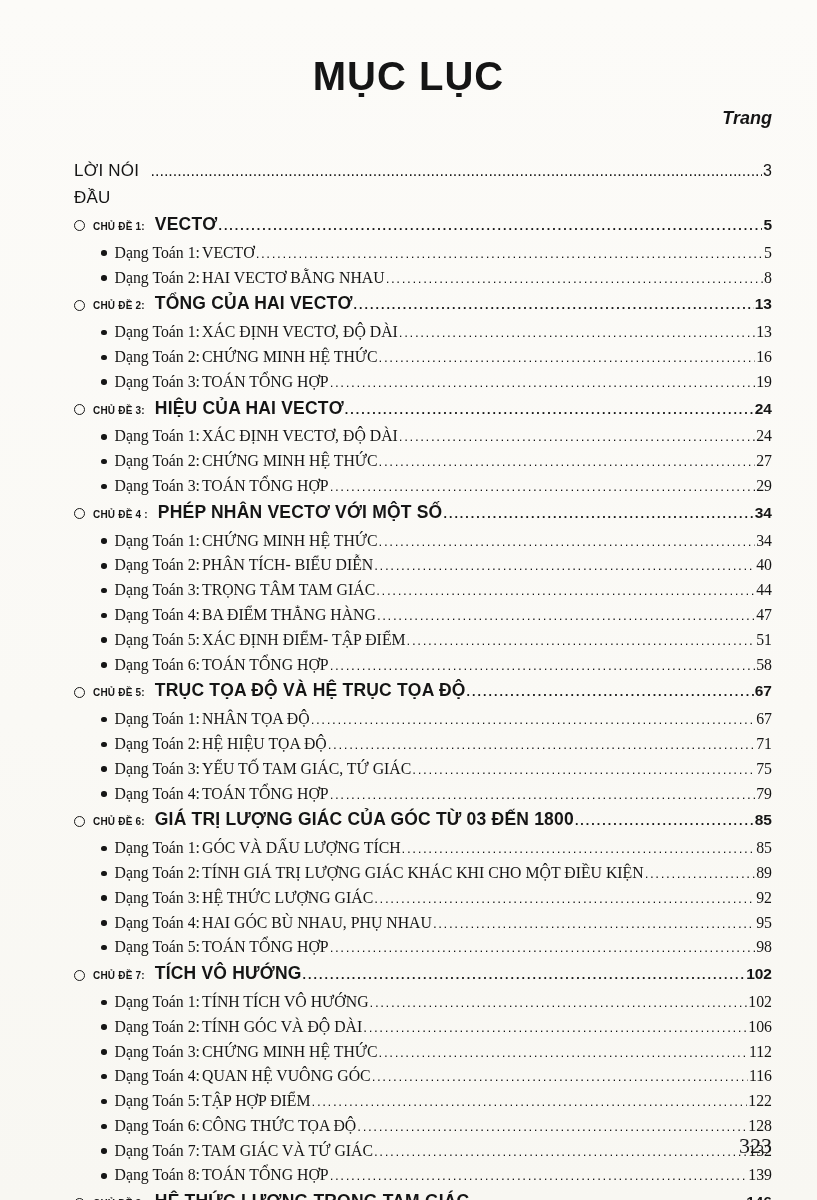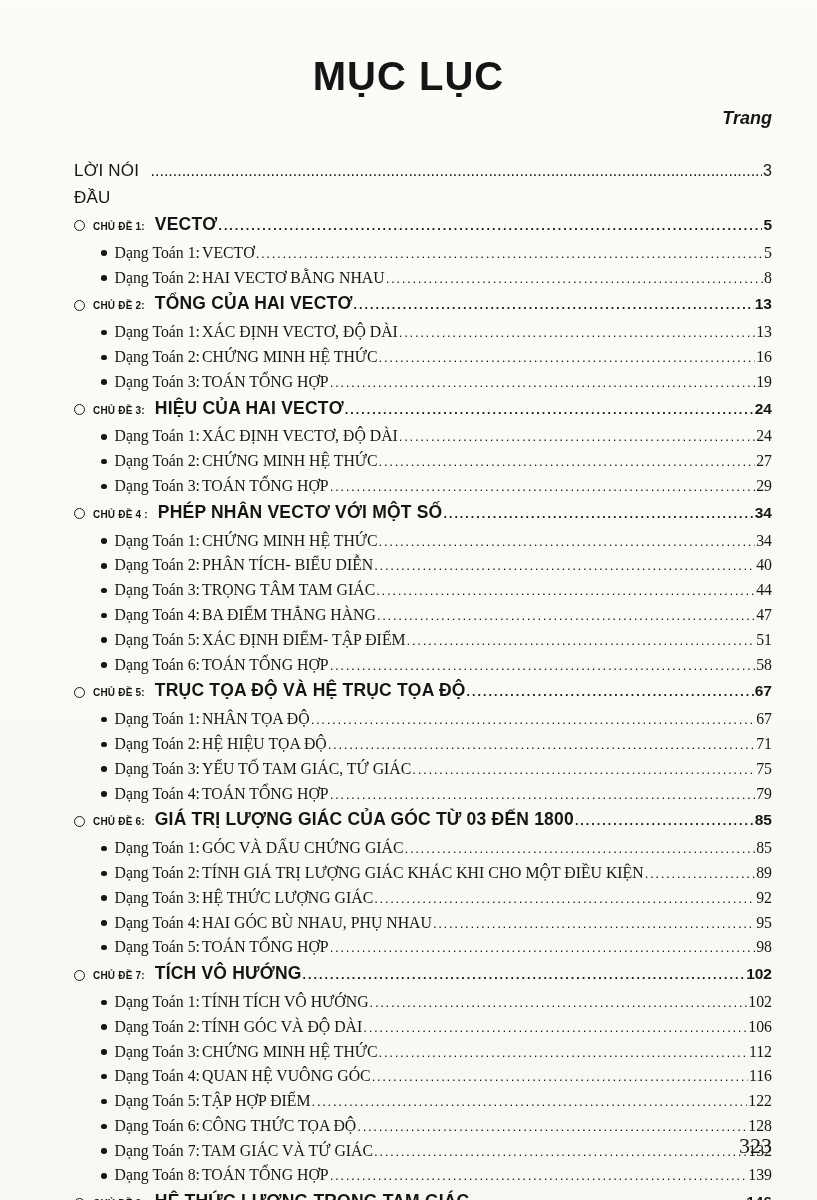--- a/index.html
+++ b/index.html
@@ -287,21 +287,21 @@
         <div class="row chapter">
           <span class="bullet"></span>
           <span class="prefix">CHỦ ĐỀ 6:</span>
           <span class="label">GIÁ TRỊ LƯỢNG GIÁC CỦA GÓC TỪ 03 ĐẾN 1800</span>
           <span class="leader"></span>
           <span class="pagenum">85</span>
         </div>
         <div class="row subitem">
           <span class="bullet"></span>
           <span class="prefix">Dạng Toán 1:</span>
-          <span class="label">GÓC VÀ DẤU CHỨNG GIÁC</span>
+          <span class="label">GÓC VÀ DẤU LƯỢNG TÍCH</span>
           <span class="leader"></span>
           <span class="pagenum">85</span>
         </div>
         <div class="row subitem">
           <span class="bullet"></span>
           <span class="prefix">Dạng Toán 2:</span>
           <span class="label">TÍNH GIÁ TRỊ LƯỢNG GIÁC KHÁC KHI CHO MỘT ĐIỀU KIỆN</span>
           <span class="leader"></span>
           <span class="pagenum">89</span>
         </div>

